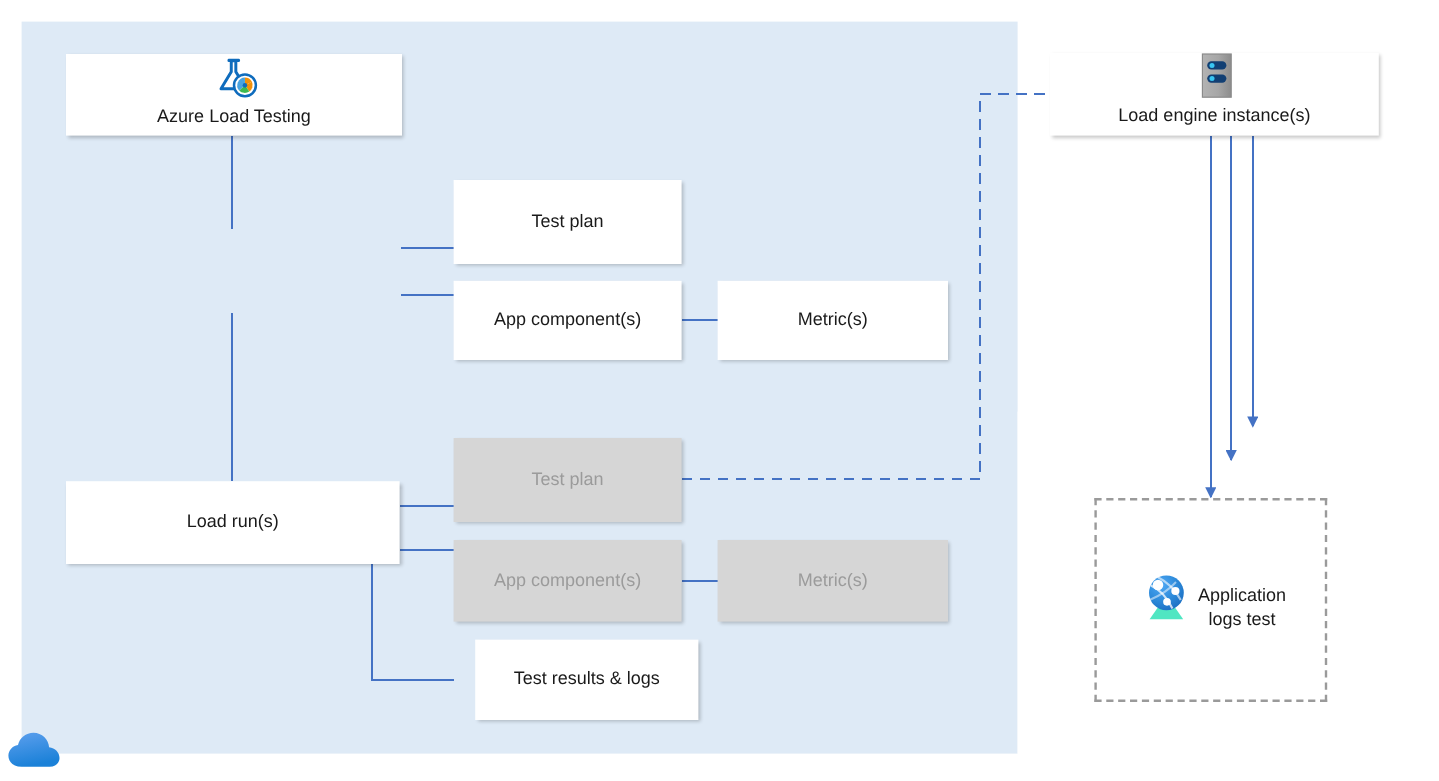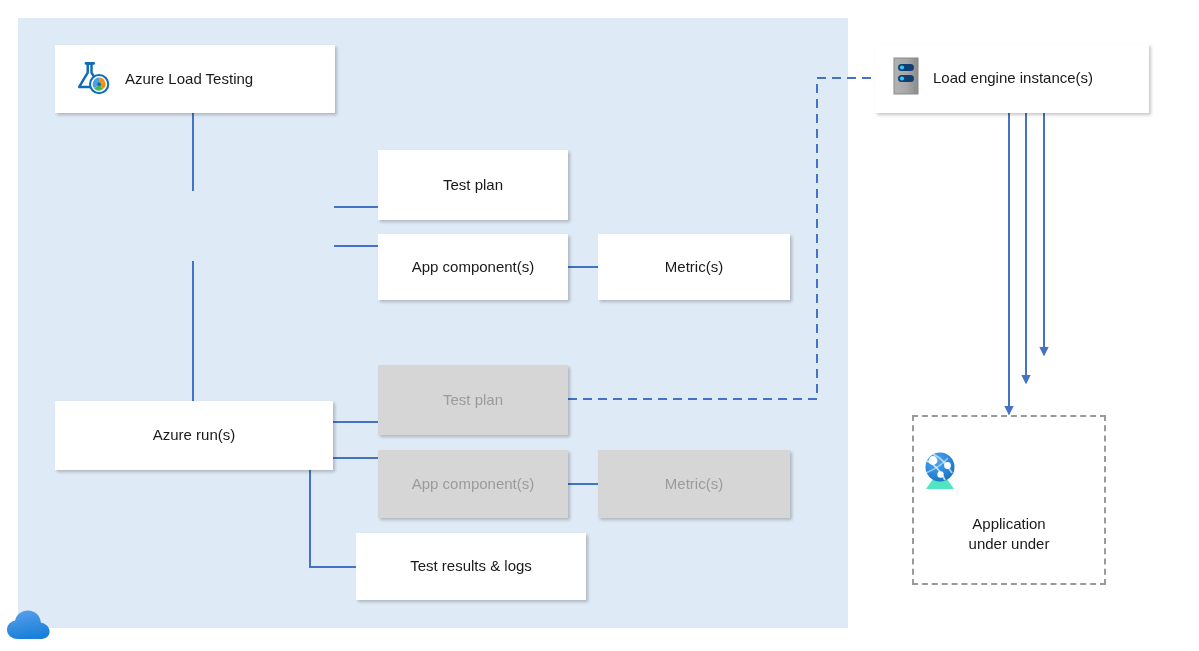--- a/index.html
+++ b/index.html
@@ -24,35 +24,35 @@
   
   #wires{position:absolute;left:0;top:0;width:1199px;height:651px;overflow:visible;}
 
   
   .node{
     position:absolute;display:flex;align-items:center;
     box-sizing:border-box;
     font-size:15px;line-height:1.25;
     box-shadow:2px 2px 3px rgba(0,0,0,0.22);
   }
-  .node.white{background:#ffffff;color:#1a1a1a;}
+  .node.white{background:#ffffff;color:#1a1a1a;flex-direction:column;}
   .node.grey{background:#d6d6d6;color:#9b9b9b;}
   .node.center{justify-content:center;text-align:left;}
   .node.icon-left{justify-content:flex-start;}
   .node .label{display:block;}
 
   .node.icon-left .icon{
     flex:0 0 auto;display:block;margin-left:18px;margin-right:14px;
   }
 
   
   .dashed-box{
     position:absolute;box-sizing:border-box;
     border:2px dashed #9a9a9a;
-    display:flex;flex-direction:column;justify-content:center;
+    display:flex;flex-direction:row;align-items:center;justify-content:center;
     background:transparent;
   }
   .dashed-box .caption{
     margin-top:14px;text-align:center;font-size:15px;color:#1a1a1a;line-height:1.35;
   }
 
   
   .cloud{position:absolute;left:6px;top:608px;width:46px;height:34px;}
 </style>
 </head>
@@ -122,36 +122,36 @@
 
   <div class="node white center" style="left:378px;top:234px;width:190px;height:66px;">
     <span class="label">App component(s)</span>
   </div>
 
   <div class="node white center" style="left:598px;top:234px;width:192px;height:66px;">
     <span class="label">Metric(s)</span>
   </div>
 
   <div class="node white center" style="left:55px;top:401px;width:278px;height:69px;">
-    <span class="label">Azure run(s)</span>
+    <span class="label">Load run(s)</span>
   </div>
 
   <div class="node grey center" style="left:378px;top:365px;width:190px;height:70px;">
     <span class="label">Test plan</span>
   </div>
 
   <div class="node grey center" style="left:378px;top:450px;width:190px;height:68px;">
     <span class="label">App component(s)</span>
   </div>
 
   <div class="node grey center" style="left:598px;top:450px;width:192px;height:68px;">
     <span class="label">Metric(s)</span>
   </div>
 
-  <div class="node white center" style="left:356px;top:533px;width:230px;height:67px;">
+  <div class="node white center" style="left:396px;top:533px;width:186px;height:67px;">
     <span class="label">Test results &amp; logs</span>
   </div>
 
   <div class="node white icon-left" style="left:875px;top:44px;width:274px;height:69px;">
     <span class="icon">
       <svg width="26" height="38" viewBox="0 0 26 38" xmlns="http://www.w3.org/2000/svg">
         <defs>
           <linearGradient id="svrGrad" x1="0" y1="0" x2="1" y2="0">
             <stop offset="0%" stop-color="#b3b3b3"></stop>
             <stop offset="55%" stop-color="#a6a6a6"></stop>
@@ -187,21 +187,21 @@
         <path d="M19 8 C27 12 33 18 38 27" stroke="#ffffff" stroke-width="1.8" fill="none" opacity="0.6"></path>
         <path d="M12 27 C19 24 27 20 34 12" stroke="#ffffff" stroke-width="1.6" fill="none" opacity="0.5"></path>
 
         <circle cx="19" cy="14.5" r="4.4" fill="#ffffff"></circle>
         <circle cx="33.5" cy="19.5" r="3.4" fill="#ffffff"></circle>
         <circle cx="26.5" cy="28.5" r="3.2" fill="#ffffff"></circle>
       </svg>
     </span>
     <span class="caption">
       <span>Application</span><br>
-      <span>under under</span>
+      <span>logs test</span>
     </span>
   </div>
 
   <div class="cloud">
     <svg width="46" height="34" viewBox="0 0 46 34" xmlns="http://www.w3.org/2000/svg">
       <defs>
         <linearGradient id="cloudGrad" x1="0" y1="0" x2="0.3" y2="1">
           <stop offset="0%" stop-color="#5ea0ee"></stop>
           <stop offset="100%" stop-color="#1b81d8"></stop>
         </linearGradient>

